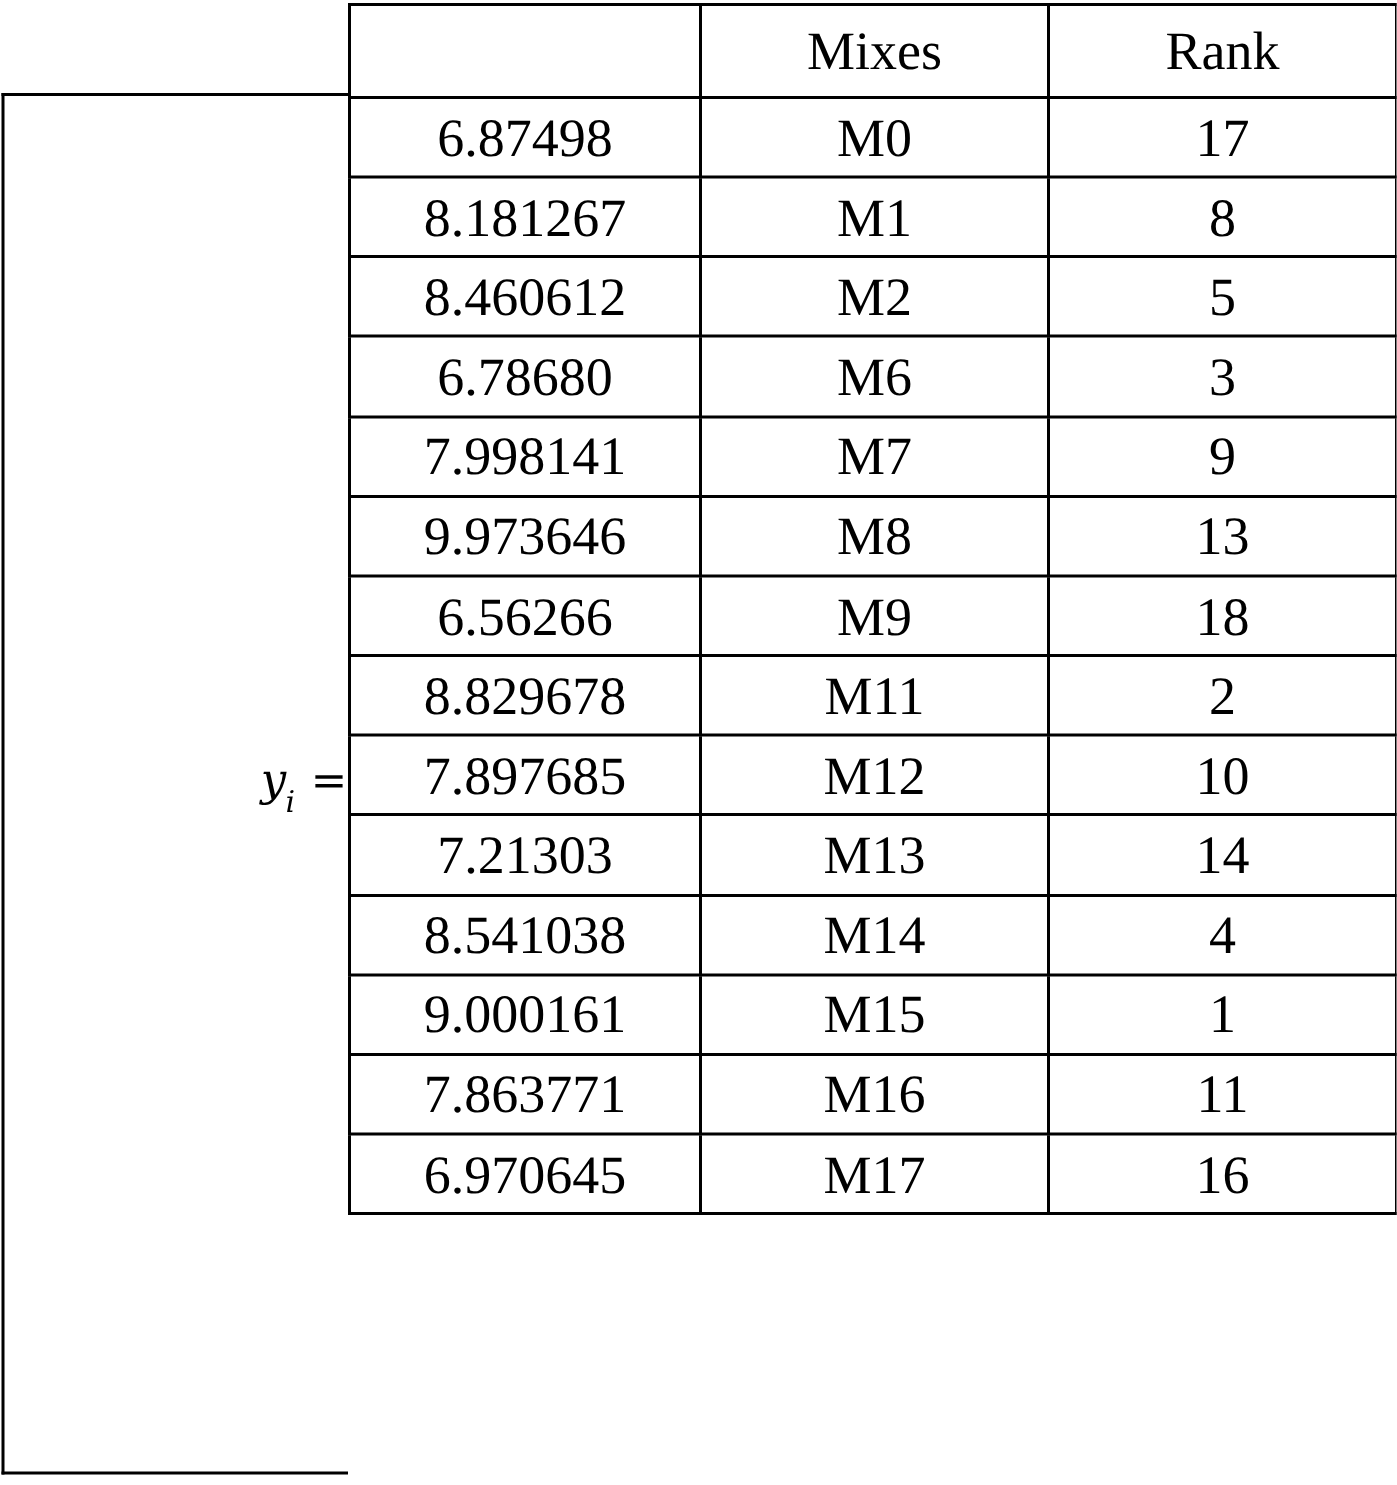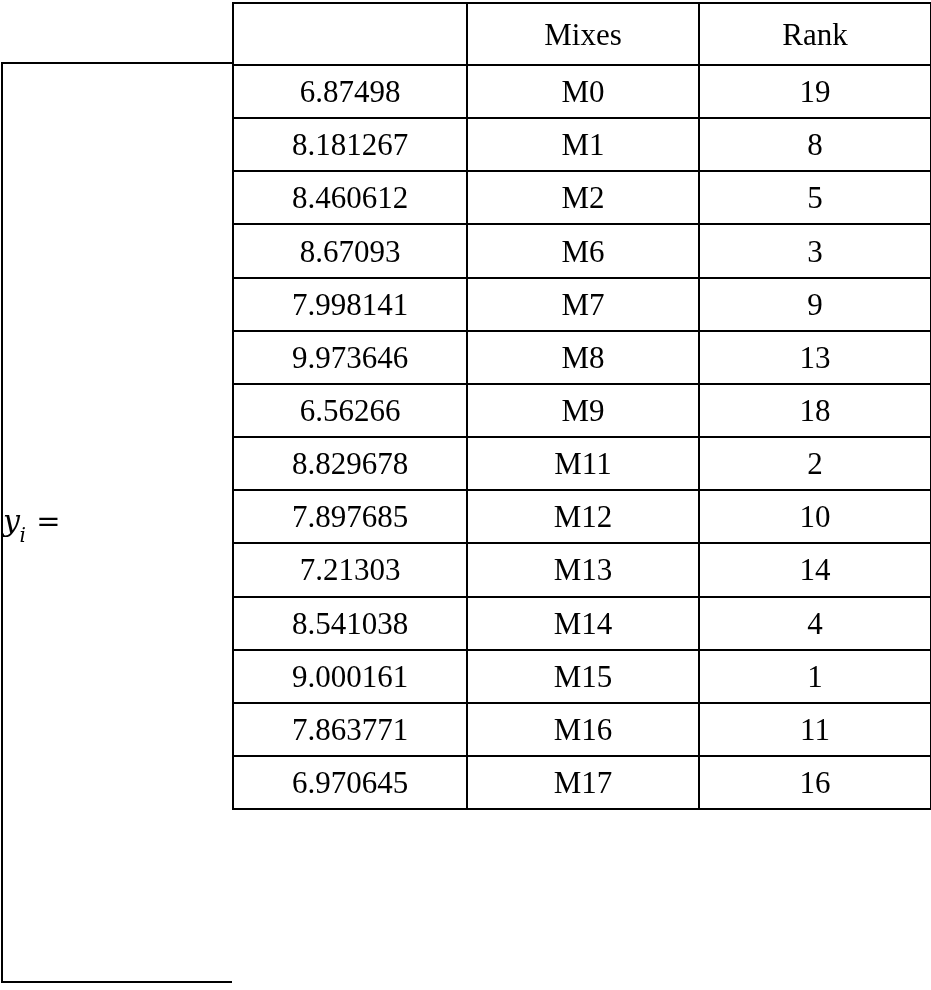--- a/index.html
+++ b/index.html
@@ -27,21 +27,21 @@
     left: 1px;
     top: 62px;
     width: 231px;
     height: 921px;
     border-top: 2px solid #000;
     border-left: 2px solid #000;
     border-bottom: 2px solid #000;
     box-sizing: border-box;
     display: flex;
     align-items: center;
-    justify-content: flex-start;
+    justify-content: flex-end;
   }
   .math-label {
     font-family: "DejaVu Serif", "Liberation Serif", serif;
     font-style: italic;
     font-size: 30px;
     white-space: nowrap;
     letter-spacing: 0.5px;
   }
   .math-label .sub {
     font-size: 20px;
@@ -68,21 +68,21 @@
   }
   #data-table col.c-value { width: 234px; }
   #data-table col.c-mix   { width: 232px; }
   #data-table col.c-rank  { width: 232px; }
 
   #data-table th,
   #data-table td {
     border: 2px solid #000;
     text-align: center;
     vertical-align: middle;
-    font-size: 31px;
+    font-size: 36px;
     font-weight: normal;
     padding: 0;
     line-height: 1;
   }
   #data-table thead th {
     height: 60px;
   }
   #data-table tbody td {
     height: 51.16px;
   }
@@ -106,34 +106,34 @@
       <tr>
         <th></th>
         <th>Mixes</th>
         <th>Rank</th>
       </tr>
     </thead>
     <tbody id="table-body">
         <tr>
           <td>6.87498</td>
           <td>M0</td>
-          <td>19</td>
+          <td>17</td>
         </tr>
         <tr>
           <td>8.181267</td>
           <td>M1</td>
           <td>8</td>
         </tr>
         <tr>
           <td>8.460612</td>
           <td>M2</td>
           <td>5</td>
         </tr>
         <tr>
-          <td>8.67093</td>
+          <td>6.78680</td>
           <td>M6</td>
           <td>3</td>
         </tr>
         <tr>
           <td>7.998141</td>
           <td>M7</td>
           <td>9</td>
         </tr>
         <tr>
           <td>9.973646</td>

